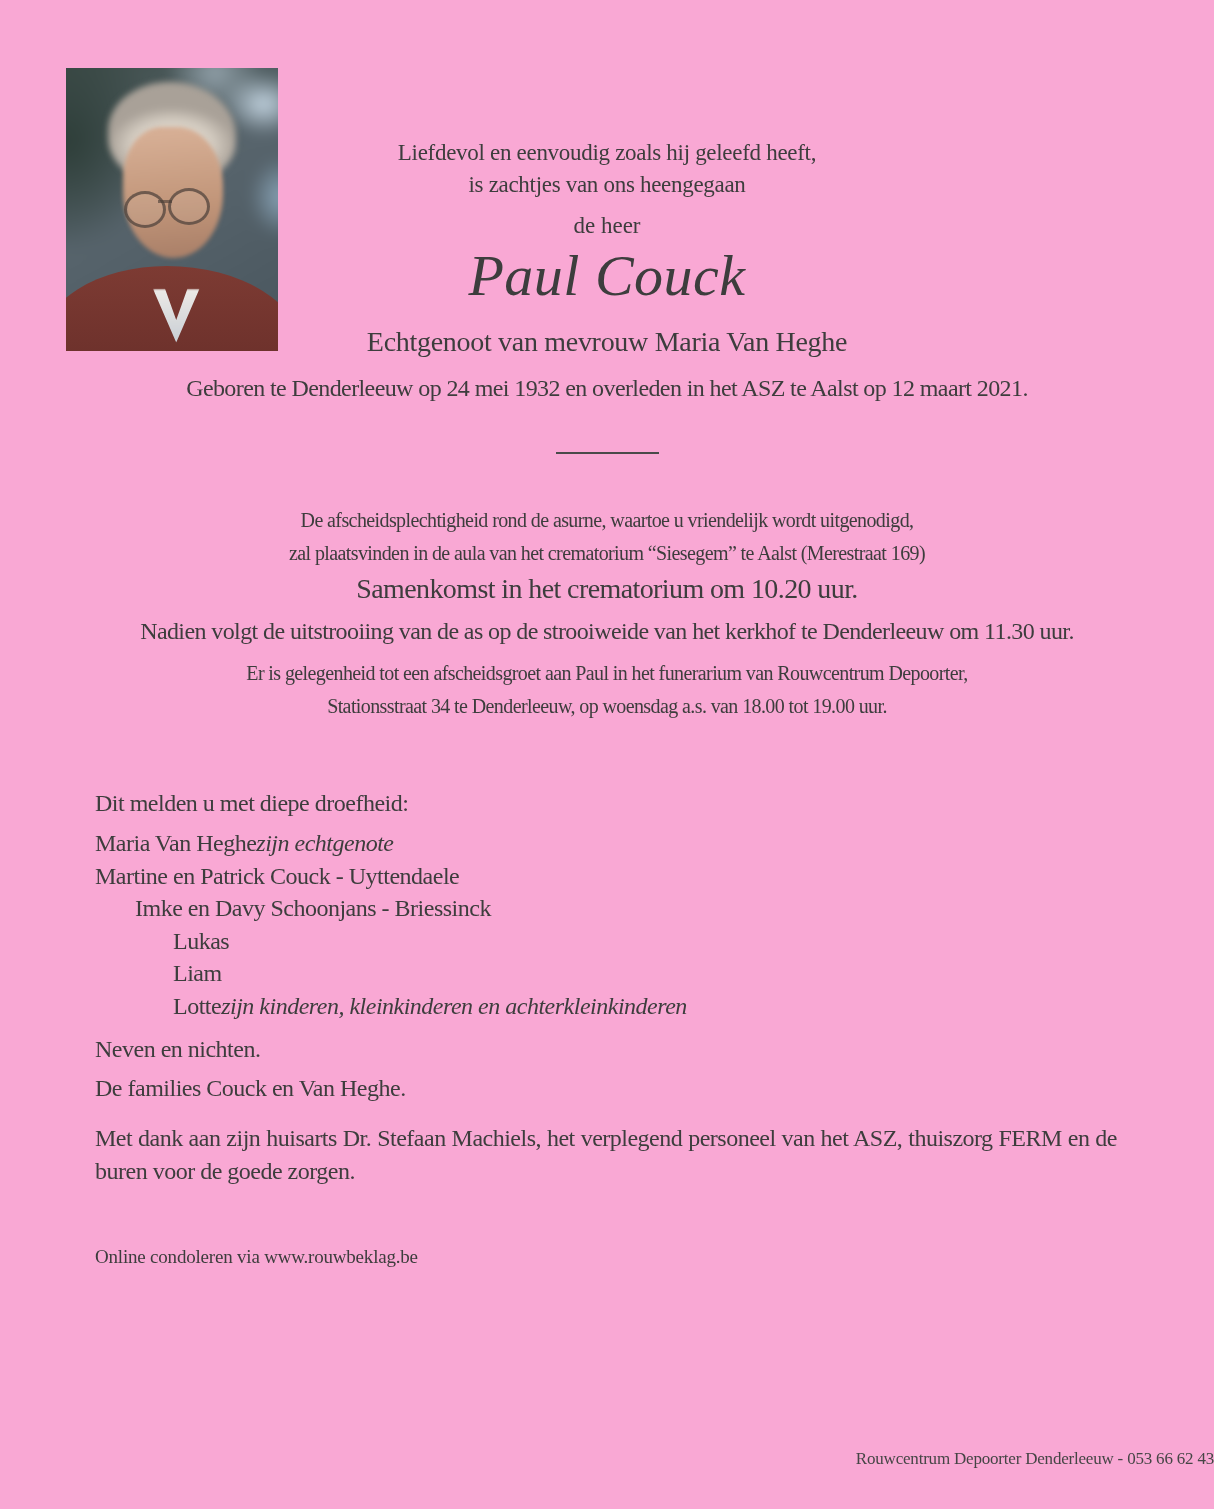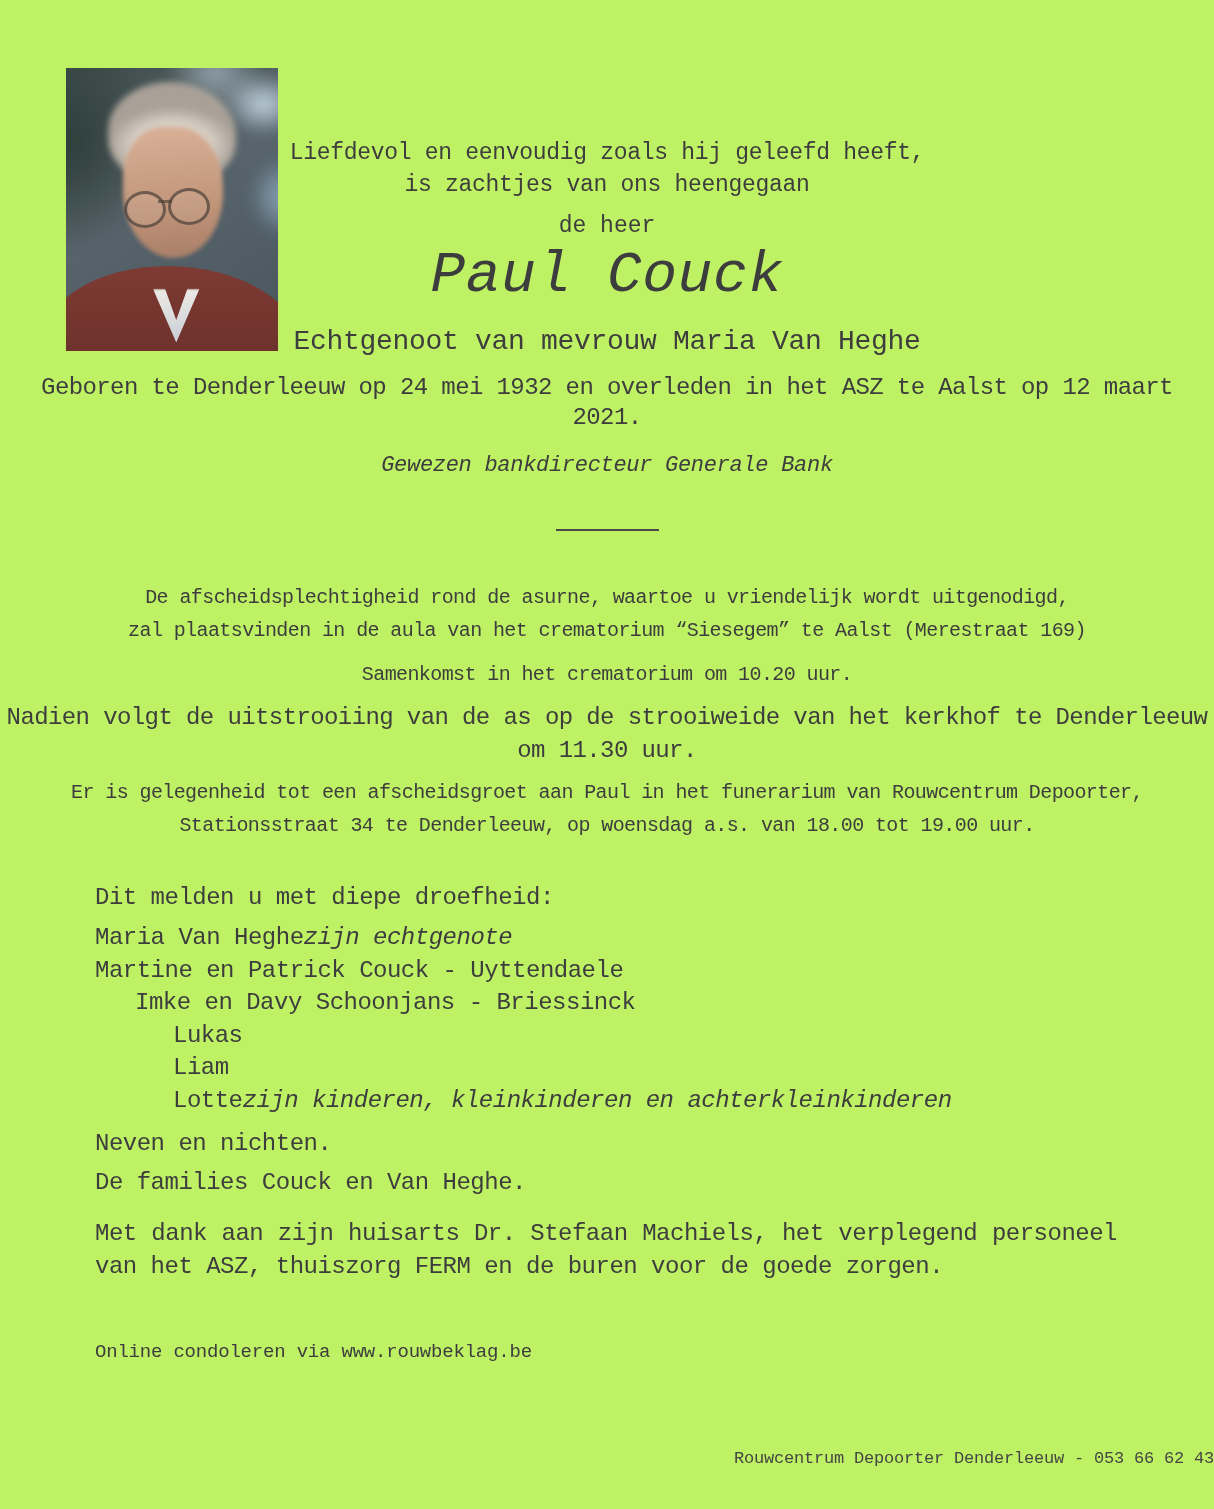--- a/index.html
+++ b/index.html
@@ -1,22 +1,22 @@
 <!DOCTYPE html>
 <html><head>
 <meta charset="utf-8">
 <style>
   html,body{margin:0;padding:0;background:#e8e8e8;}
   .page{
     position:relative;
     width:1214px;height:1509px;
     margin:0 auto;
-    background:#bef264;
+    background:#f9a8d4;
     color:#3d3d3d;
-    font-family:Liberation Mono, monospace;
+    font-family:Liberation Serif, serif;
     overflow:hidden;
   }
   
   .photo{position:absolute;left:66px;top:68px;width:212px;height:283px;overflow:hidden;background:#55626a;}
   .photo-bg{position:absolute;inset:-14px;
     background:
       radial-gradient(60px 45px at 88% 16%, #c6d7e4 0%, rgba(198,215,228,0) 70%),
       radial-gradient(48px 58px at 96% 46%, #8ba6ba 0%, rgba(139,166,186,0) 70%),
       radial-gradient(70px 60px at 68% 6%, #93a2ab 0%, rgba(147,162,171,0) 70%),
       radial-gradient(130px 150px at 6% 28%, #2e3e39 0%, rgba(46,62,57,0) 75%),
@@ -44,25 +44,25 @@
   .center-block{text-align:center;padding-top:137px;}
   .intro-line{font-size:23px;line-height:32px;letter-spacing:-0.3px;}
   .salutation{font-size:23px;line-height:30px;margin-top:10px;}
   .deceased-name{font-size:58px;line-height:66px;margin-top:2px;font-style:italic;font-weight:300;letter-spacing:0.5px;}
   .spouse-line{font-size:28px;line-height:34px;margin-top:16px;letter-spacing:-0.3px;}
   .birth-death{font-size:24px;line-height:30px;margin-top:14px;letter-spacing:-0.6px;}
   .former-title{font-size:22px;line-height:28px;margin-top:19px;font-style:italic;letter-spacing:-0.3px;}
   .divider{width:103px;height:2px;background:#4a4a4a;margin:49px auto 0;}
   .ceremony{margin-top:50px;font-size:20px;line-height:33px;letter-spacing:-0.6px;}
   .ceremony .bold-line{font-weight:bold;}
-  .gathering{margin-top:11px;font-size:20px;line-height:33px;letter-spacing:-0.6px;}
+  .gathering{margin-top:2px;font-size:28px;line-height:33px;letter-spacing:-0.6px;}
   .scattering{margin-top:10px;font-size:24px;line-height:33px;letter-spacing:-0.6px;}
   .farewell{margin-top:9px;font-size:20px;line-height:33px;letter-spacing:-0.6px;}
   
-  .family-section{margin-top:40px;padding:0 97px 0 95px;text-align:left;font-size:24px;letter-spacing:-0.5px;}
+  .family-section{margin-top:64px;padding:0 97px 0 95px;text-align:left;font-size:24px;letter-spacing:-0.5px;}
   .announce-heading{line-height:32px;}
   .family-rows{margin-top:8px;}
   .family-row{display:flex;align-items:baseline;line-height:32.5px;}
   .family-row.indent-1 .family-name{padding-left:40px;}
   .family-row.indent-2 .family-name{padding-left:78px;}
   .family-relation{font-style:italic;white-space:nowrap;}
   .nephews-line{margin-top:11px;line-height:32px;}
   .families-line{margin-top:7px;line-height:32px;}
   .thanks-paragraph{margin-top:18px;line-height:33px;text-align:justify;}
   .condolence-line{margin-top:56px;font-size:19px;line-height:26px;letter-spacing:-0.2px;}
@@ -86,21 +86,20 @@
     <div class="collar"></div>
   </div>
 
   <div class="center-block">
     <div class="intro-line">Liefdevol en eenvoudig zoals hij geleefd heeft,</div>
     <div class="intro-line">is zachtjes van ons heengegaan</div>
     <div class="salutation">de heer</div>
     <div class="deceased-name">Paul Couck</div>
     <div class="spouse-line">Echtgenoot van mevrouw Maria Van Heghe</div>
     <div class="birth-death">Geboren te Denderleeuw op 24 mei 1932 en overleden in het ASZ te Aalst op 12 maart 2021.</div>
-    <div class="former-title">Gewezen bankdirecteur Generale Bank</div>
 
     <div class="divider"></div>
 
     <div class="ceremony">
       <div>De afscheidsplechtigheid rond de asurne, waartoe u vriendelijk wordt uitgenodigd,</div>
       <div>zal plaatsvinden in de aula van het crematorium “Siesegem” te Aalst (Merestraat 169)</div>
     </div>
     <div class="gathering">Samenkomst in het crematorium om 10.20 uur.</div>
     <div class="scattering">Nadien volgt de uitstrooiing van de as op de strooiweide van het kerkhof te Denderleeuw om 11.30 uur.</div>
     <div class="farewell">

